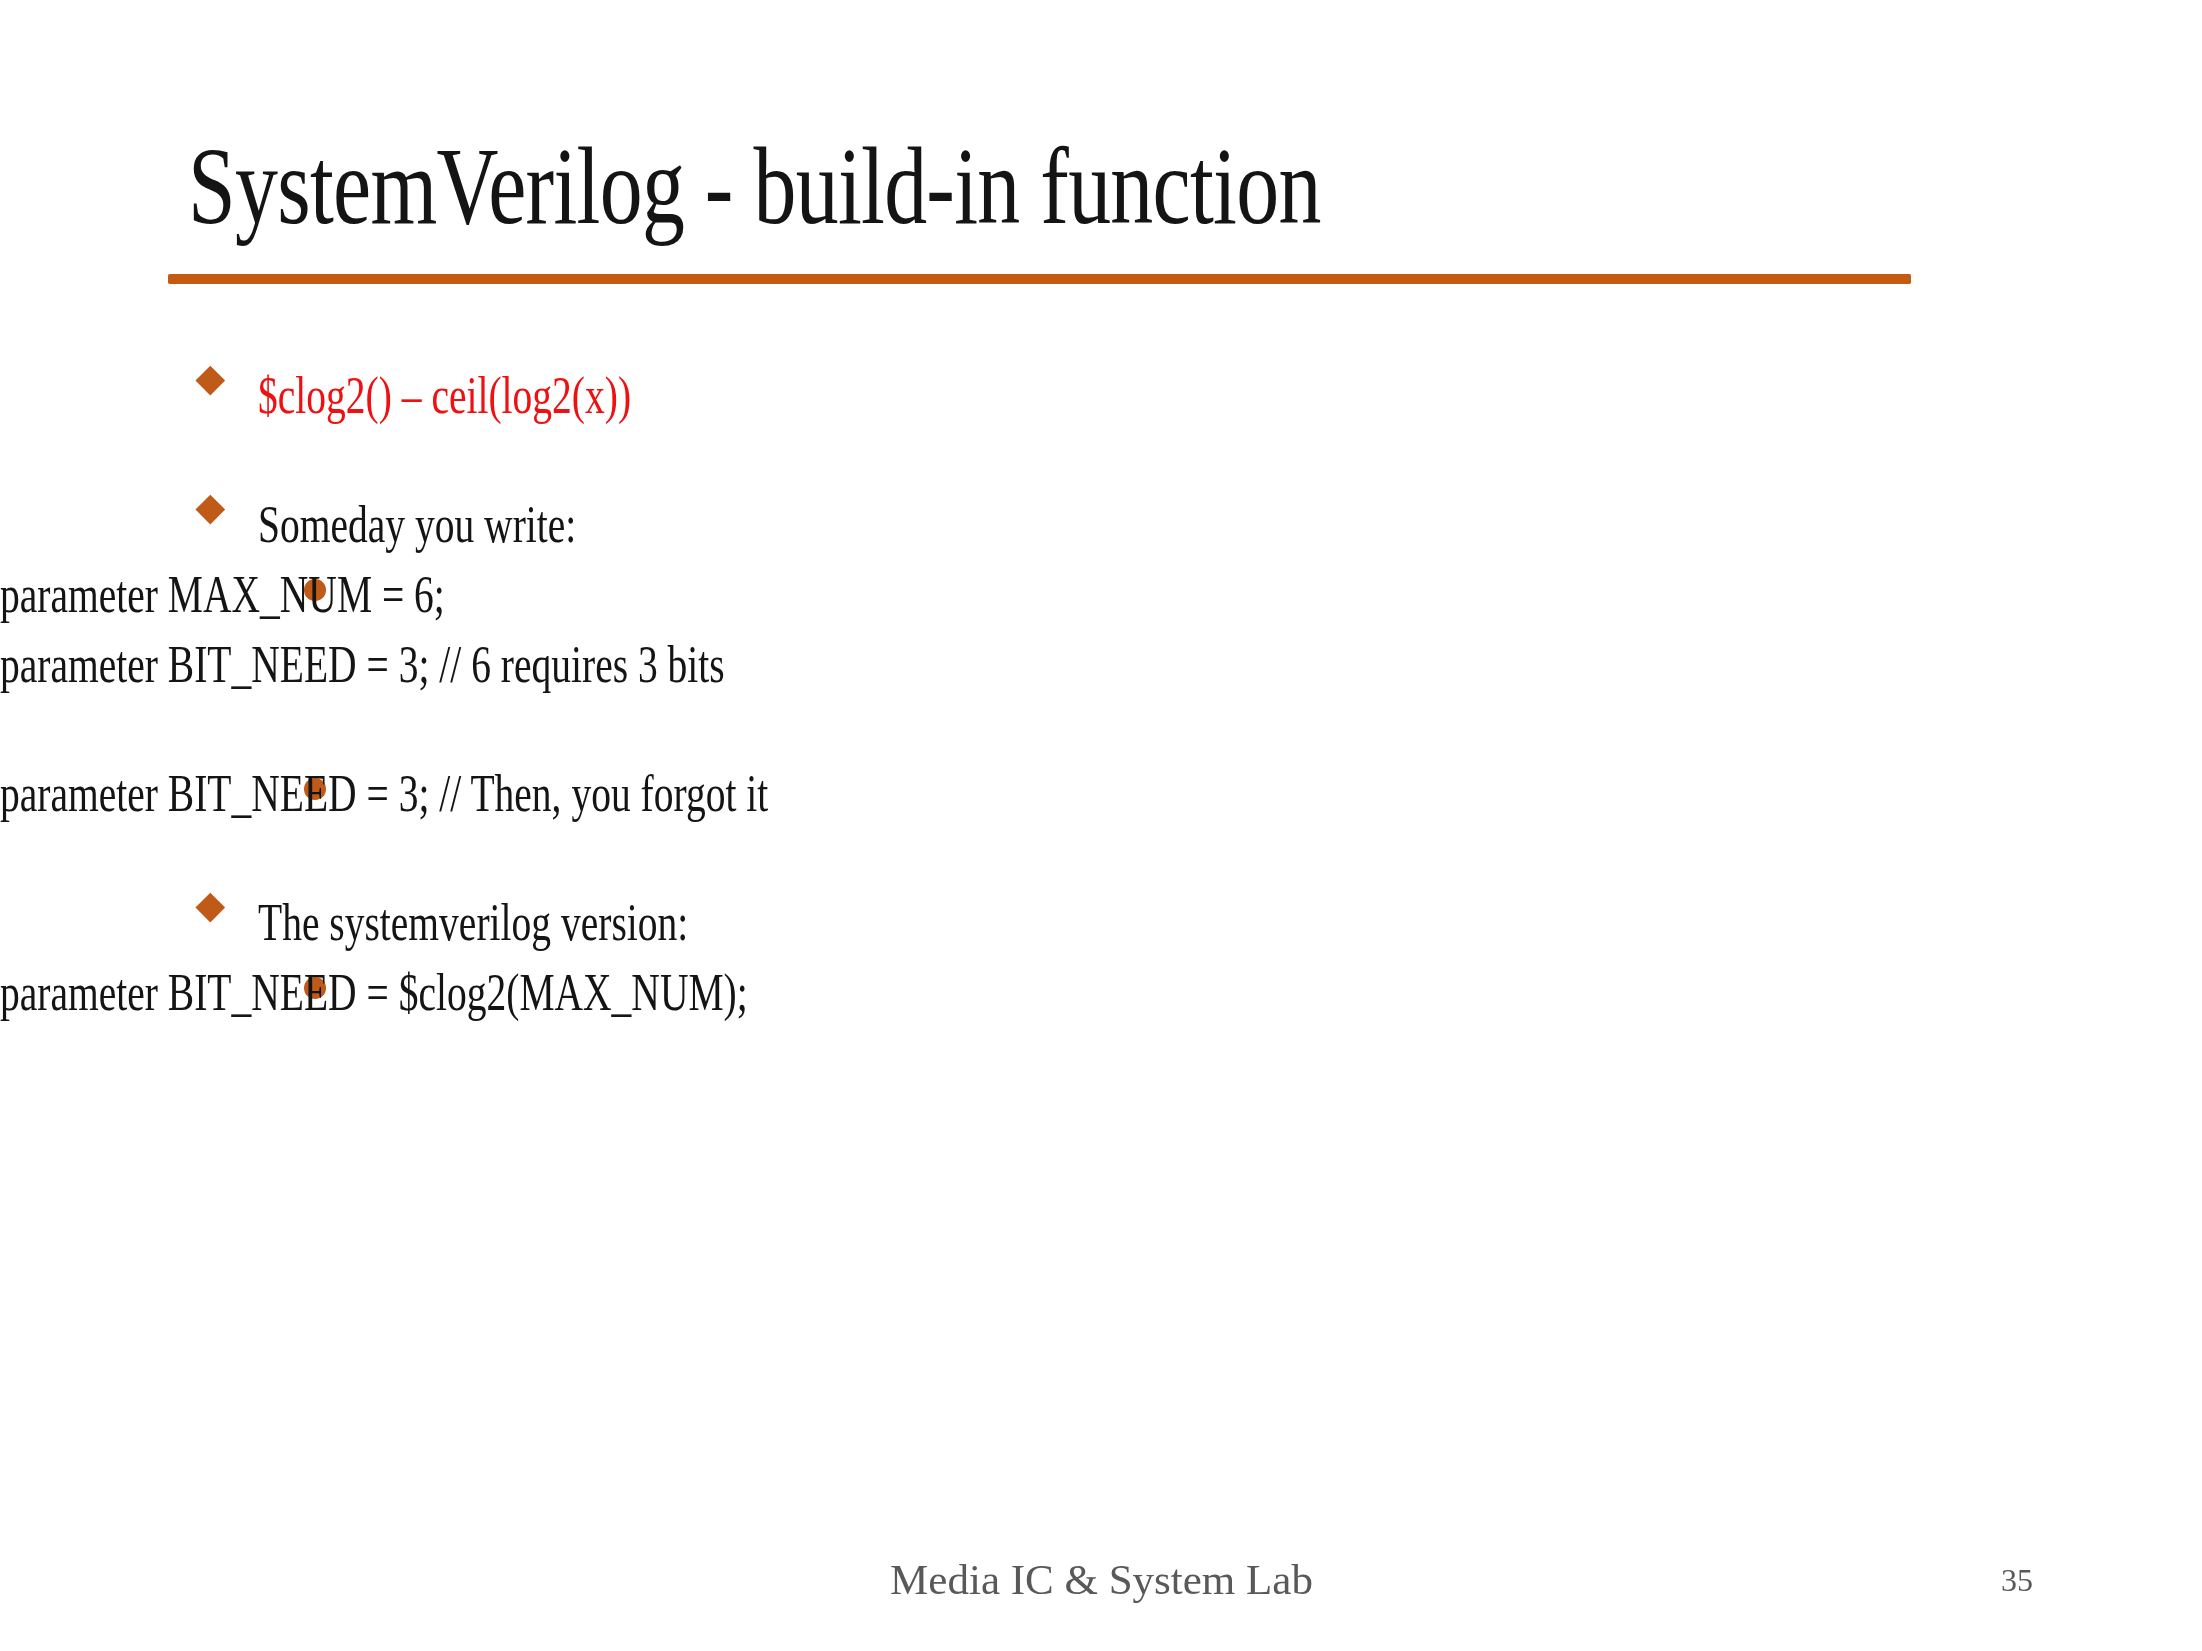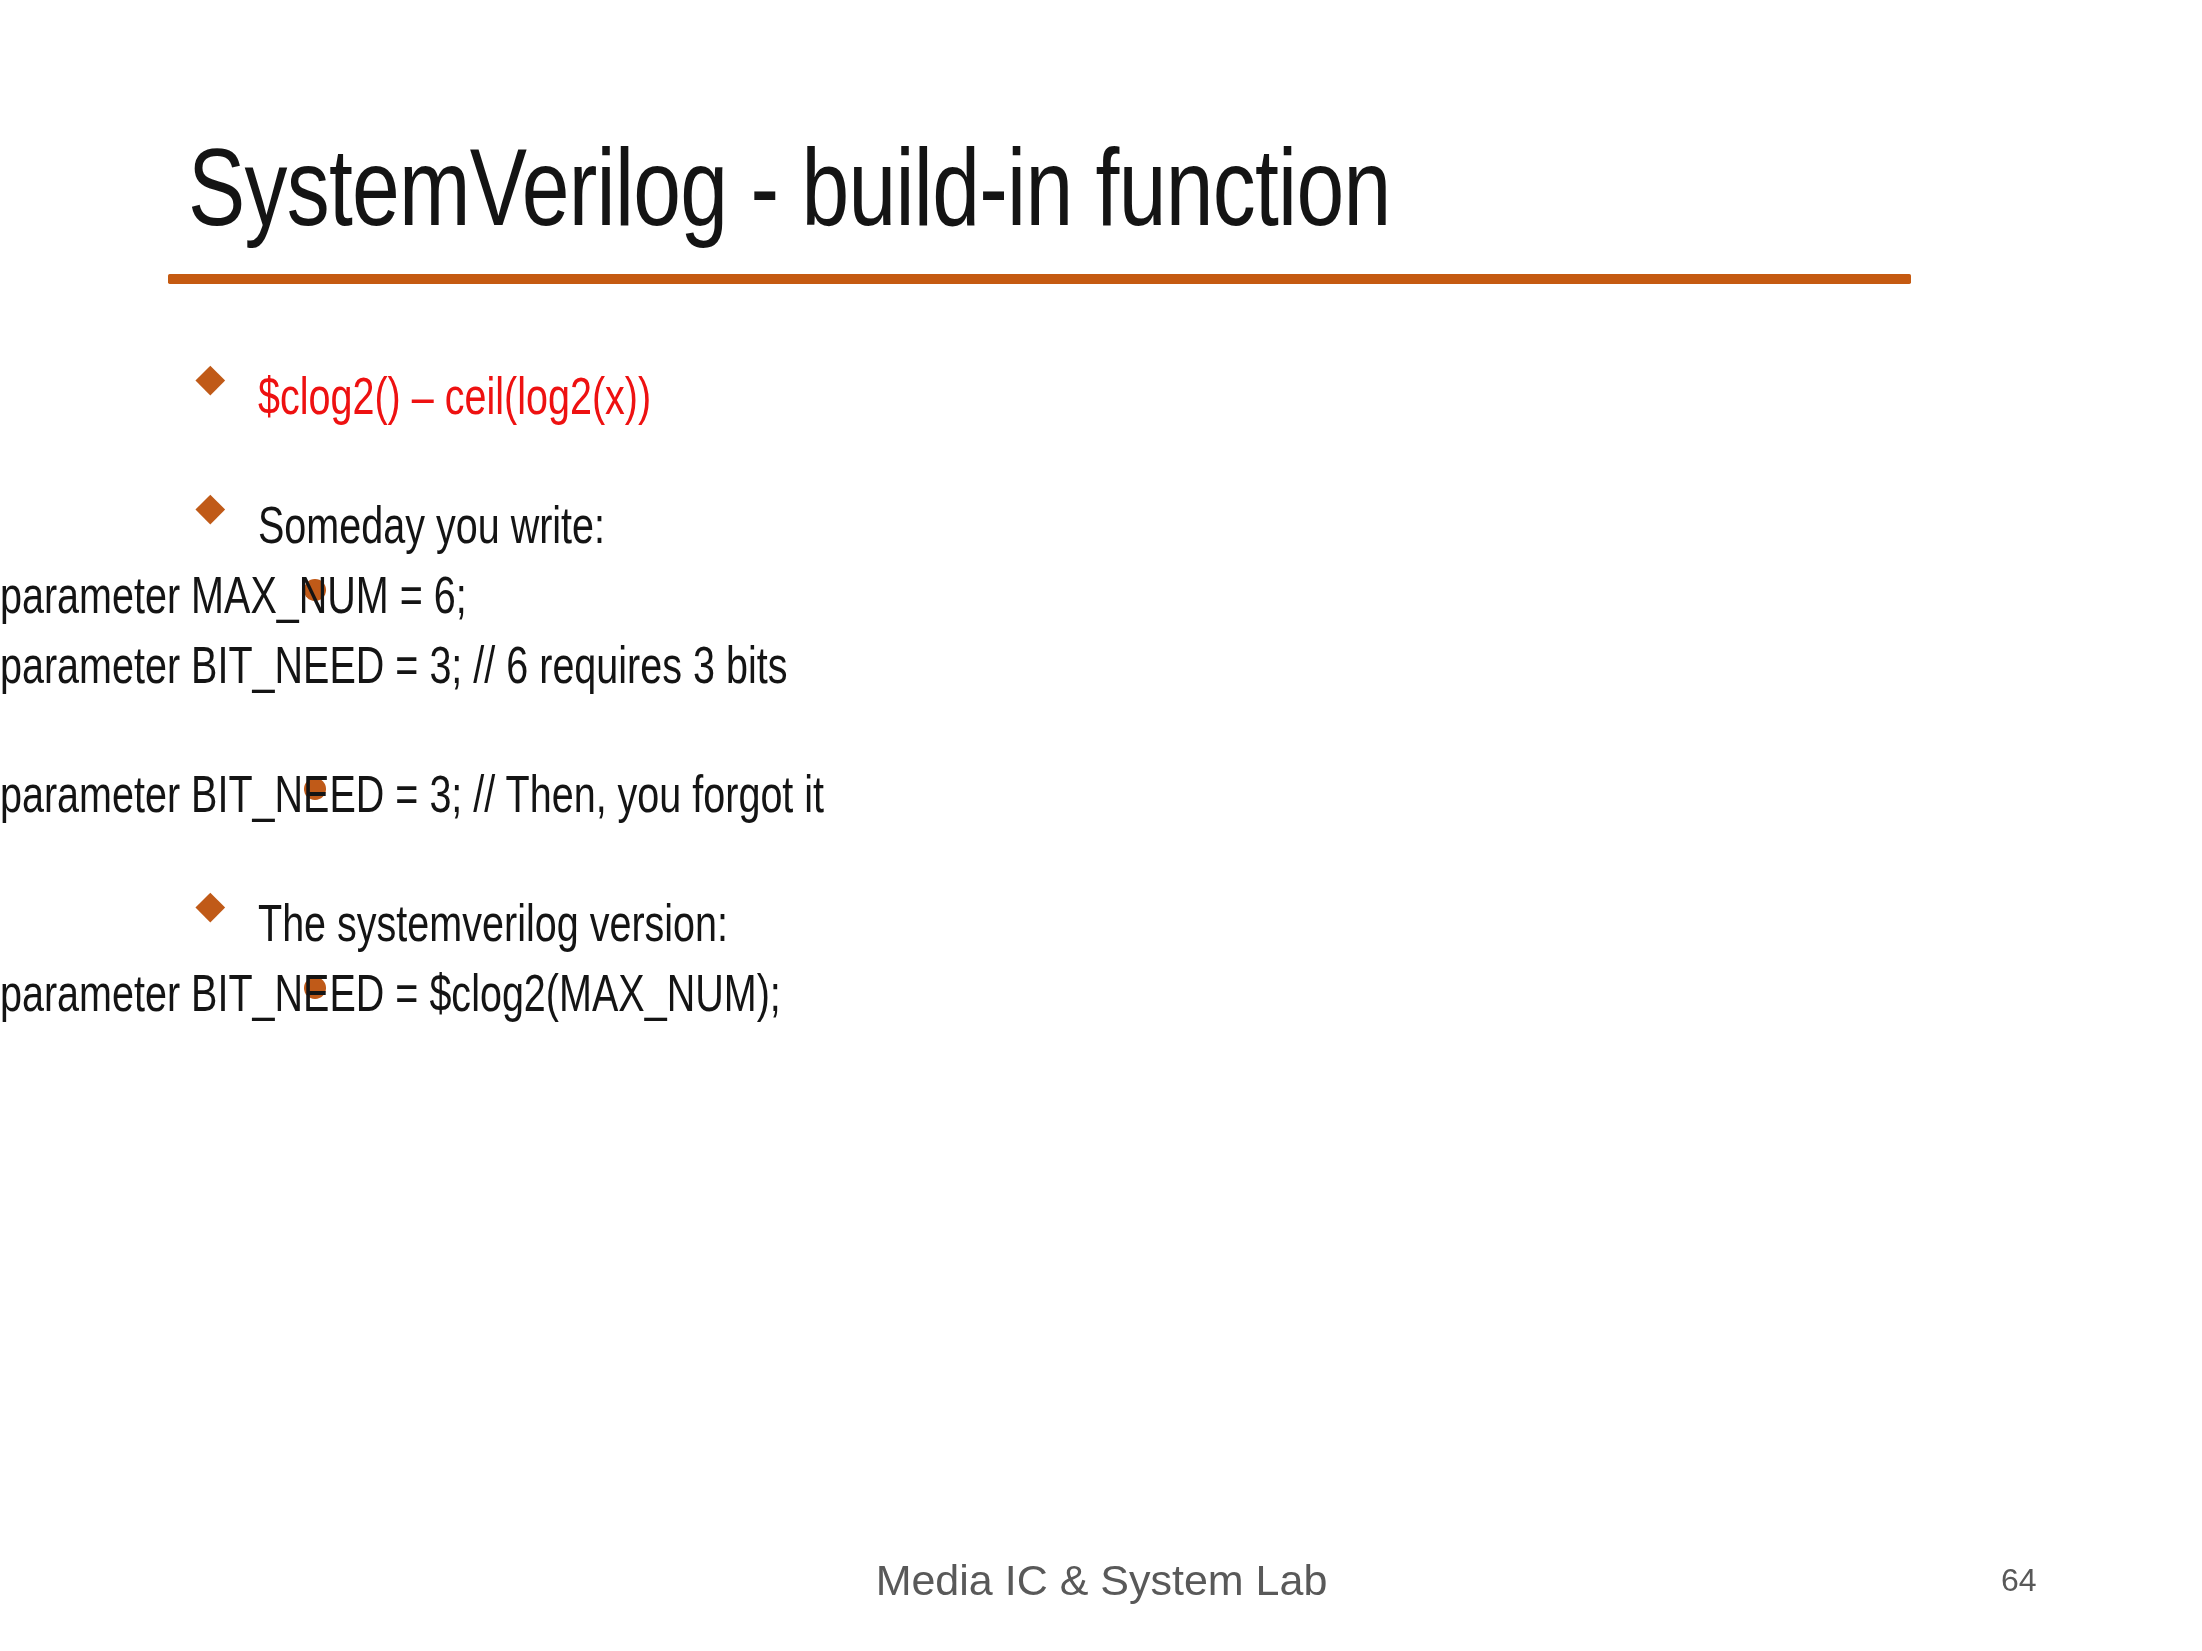--- a/index.html
+++ b/index.html
@@ -1,21 +1,21 @@
 <!DOCTYPE html>
 <html style="font-size:13.8px"><head>
 <meta charset="utf-8">
 <style>
   html, body { margin: 0; padding: 0; background: #ffffff; }
   .slide {
     position: relative;
     width: 2203px;
     height: 1636px;
     background: var(--bg, #ffffff);
-    font-family: Liberation Sans, sans-serif;
+    font-family: Liberation Serif, serif;
     overflow: hidden;
   }
   
   .title {
     position: absolute;
     left: 188px;
     top: 126px;
     margin: 0;
     font-size: 110px;
     font-weight: 400;
@@ -114,15 +114,15 @@
       </div>
       <div class="block">
         <div class="l2row"><span class="dot"></span><span class="tx">parameter BIT_NEED = 3; // Then, you forgot it</span></div>
       </div>
       <div class="block">
         <div class="l1row"><span class="diamond"></span><span class="tx">The systemverilog version:</span></div>
         <div class="l2row"><span class="dot"></span><span class="tx">parameter BIT_NEED = $clog2(MAX_NUM);</span></div>
       </div>
     </div>
   <div class="footer-lab">Media IC &amp; System Lab</div>
-  <div class="footer-page">64</div>
+  <div class="footer-page">35</div>
 </div>
 
 
 </body></html>

